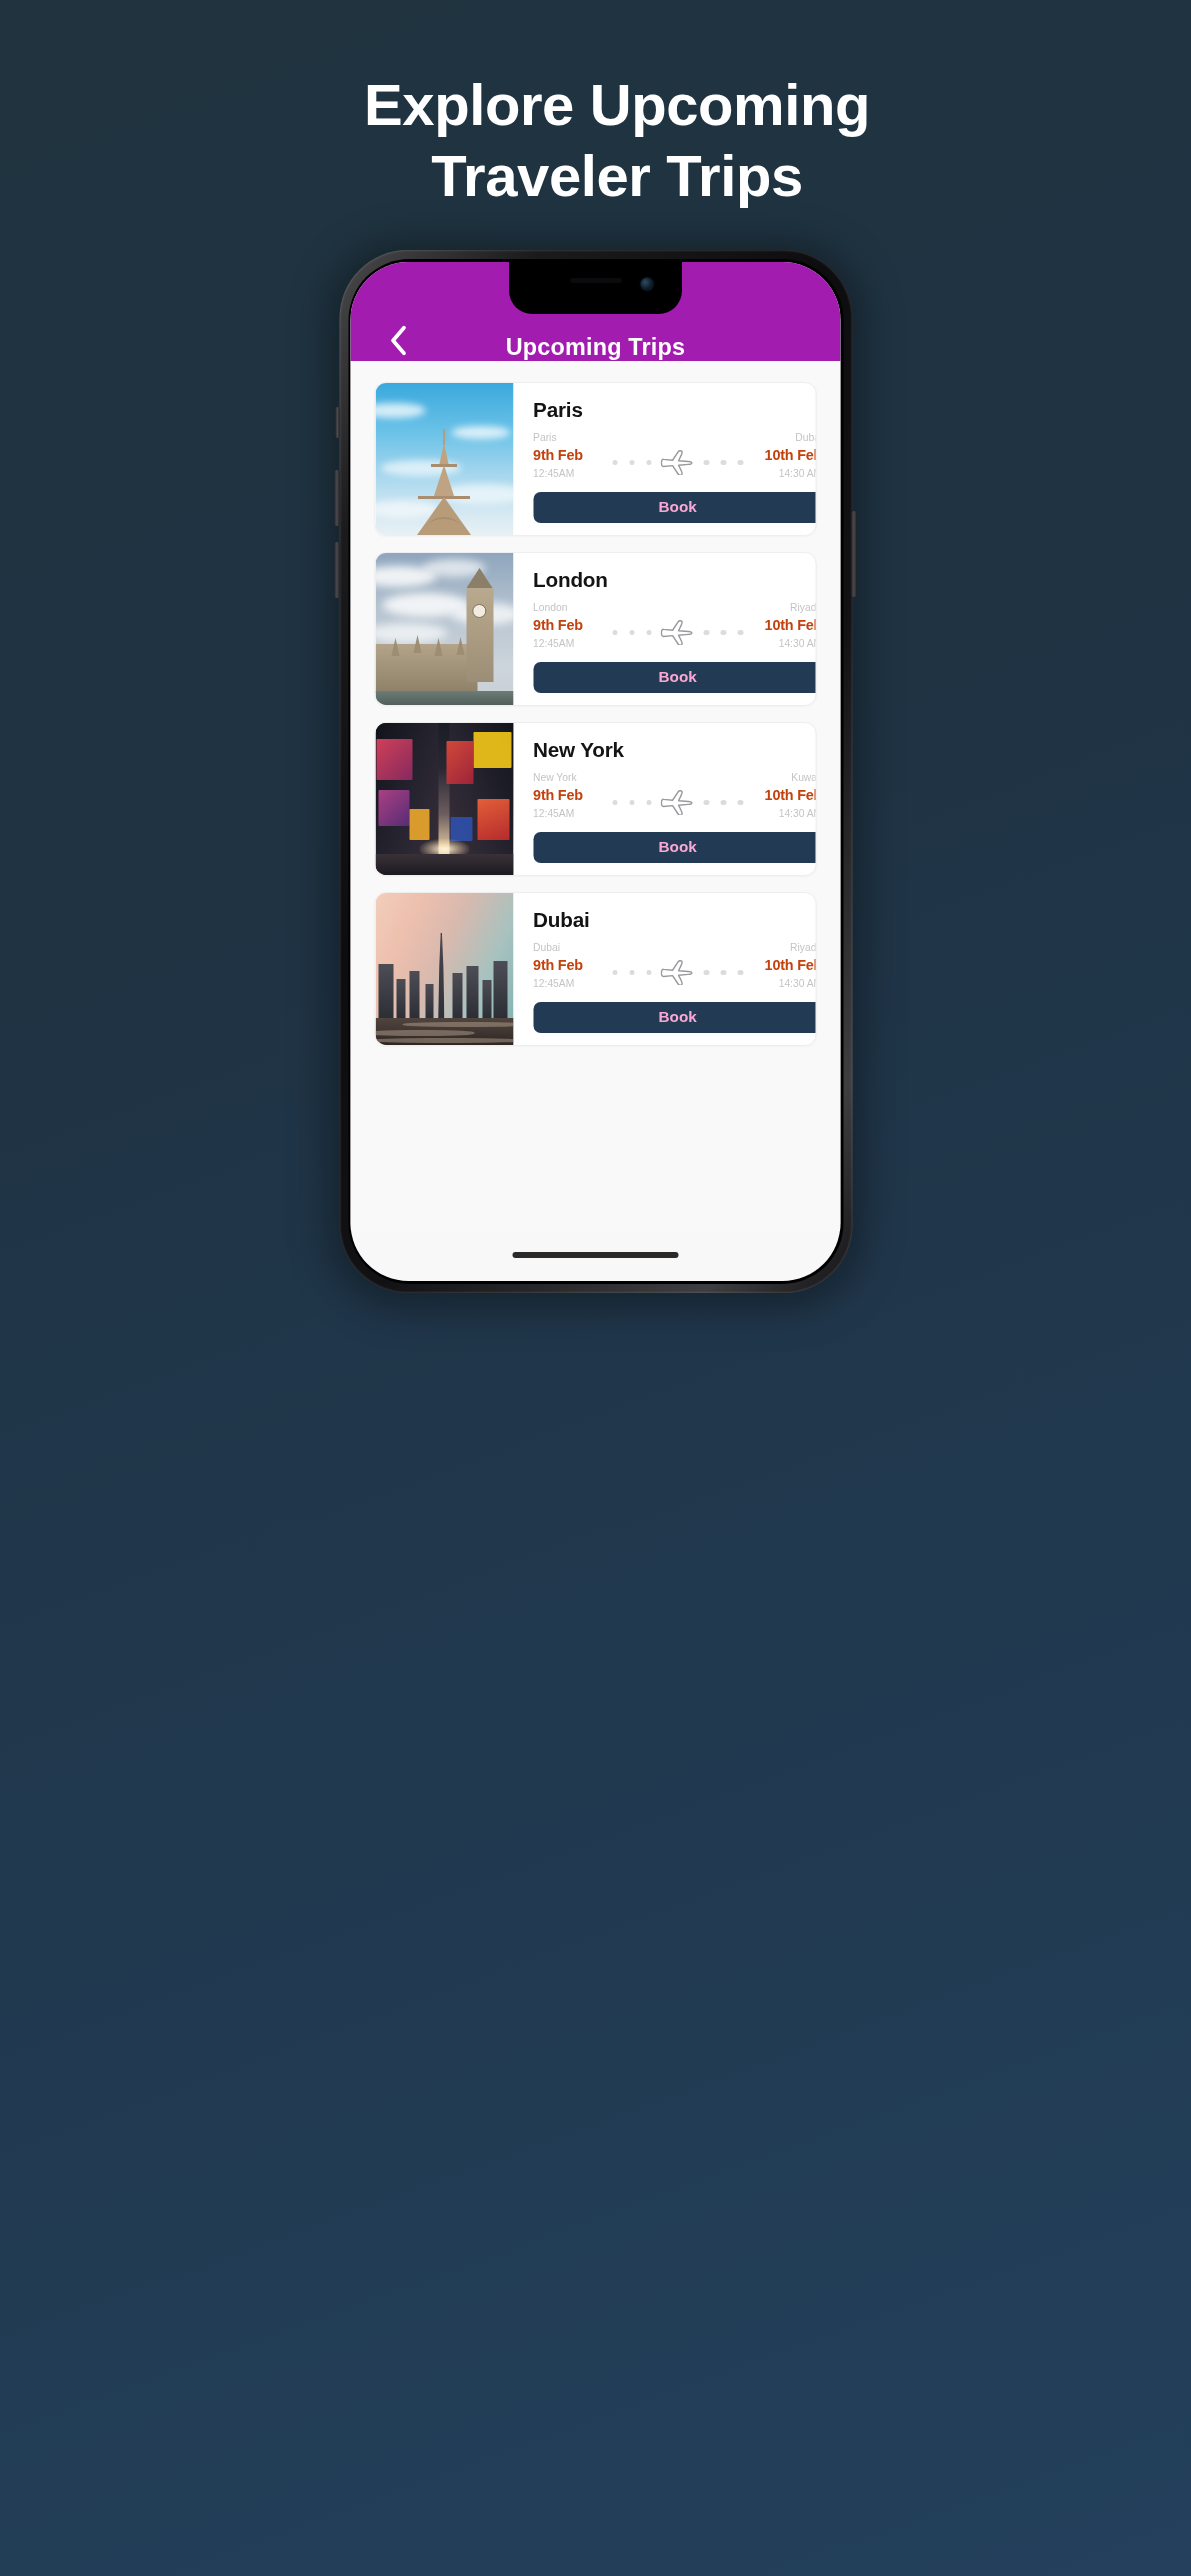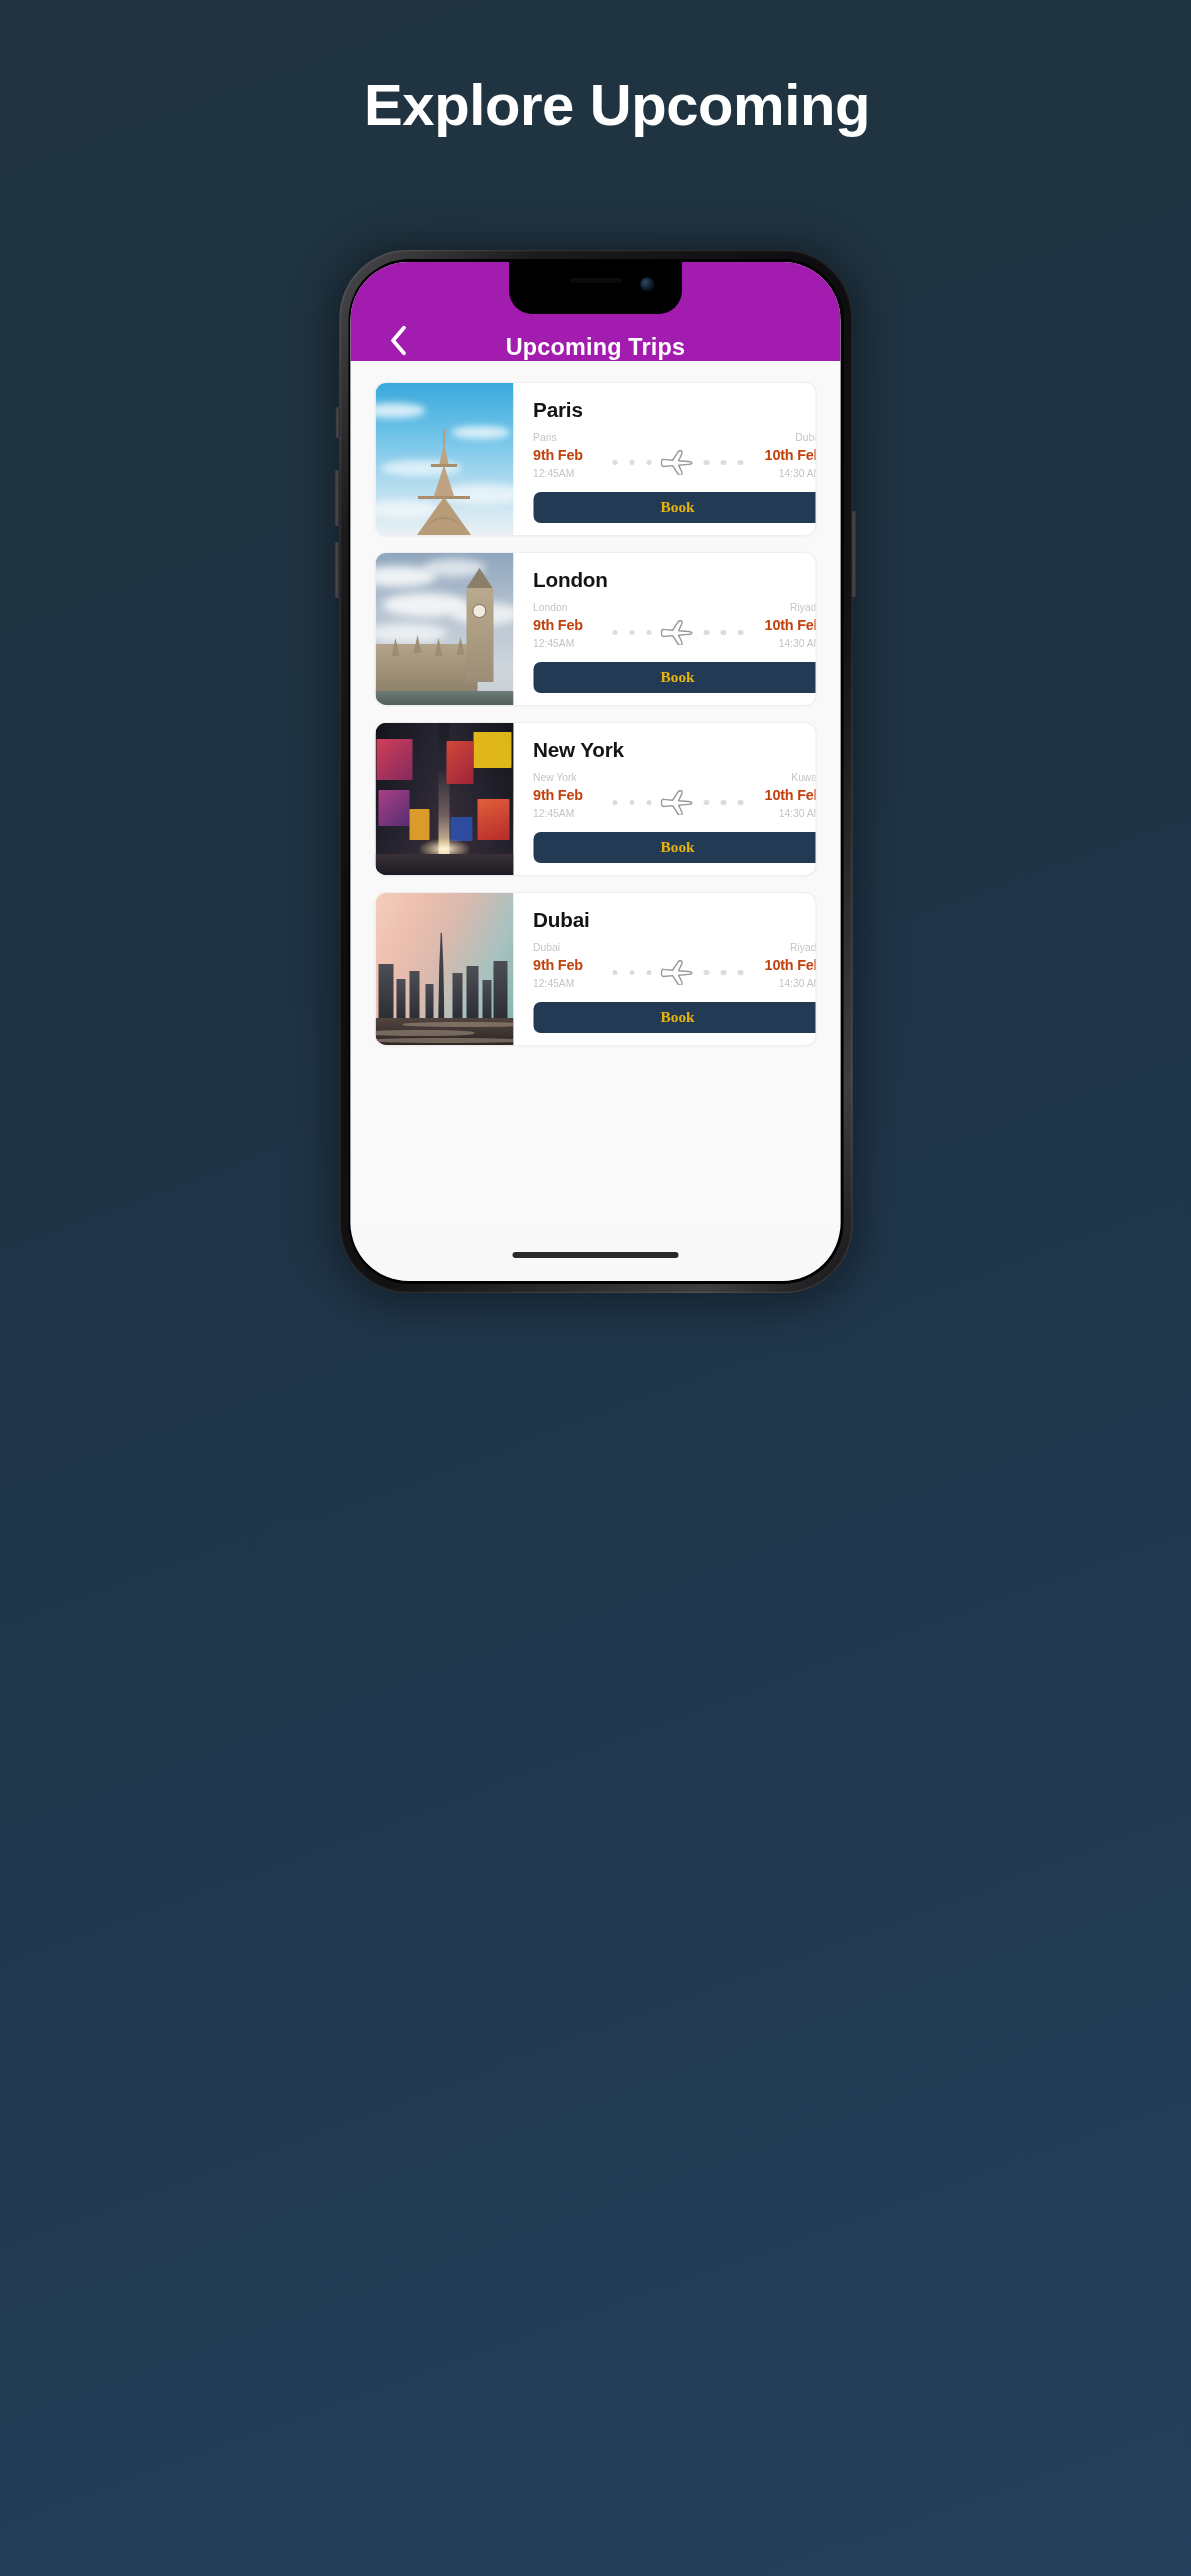--- a/index.html
+++ b/index.html
@@ -243,26 +243,26 @@
     justify-content: center;
     gap: 9px;
     padding-top: 18px;
   }
   .dots { display: flex; align-items: center; gap: 11.7px; }
   .dots i { width: 5.4px; height: 5.4px; border-radius: 50%; background: #dcdcde; display: block; }
   .plane-icon { display: block; }
 
   .book-btn {
     background: #223a53;
-    color: #eab308;
+    color: #f9a8d4;
     border: none;
     border-radius: 7.2px;
     height: 38px;
     width: 100%;
-    font-family: Liberation Serif, serif;
+    font-family: Liberation Sans, sans-serif;
     font-size: 15.3px;
     font-weight: bold;
     cursor: pointer;
     margin-top: auto;
   }
 
   
   .home-indicator {
     position: absolute;
     bottom: 23.4px; left: 50%; transform: translateX(-50%);
@@ -316,20 +316,21 @@
   .burj::before { content:""; position:absolute; left:50%; transform:translateX(-50%); top:-18px; width:1.8px; height:20px; background:#3c3c44; }
   .tower { position:absolute; bottom:25px; background: linear-gradient(180deg,#4d4d56,#2b2d34); }
   .dxb-ground { position:absolute; left:0; right:0; bottom:0; height:27px; background: linear-gradient(180deg,#51443f,#2e2724); }
   .road { position:absolute; background: rgba(190,170,150,0.45); border-radius:40%; }
 </style>
 </head>
 <body>
 
 <div class="hero">
   <div class="hero-line">Explore Upcoming</div>
+  <div class="hero-line">Traveler Trips</div>
 </div>
 
 <div class="phone-wrap">
   <div class="phone-shadow"></div>
   <div class="phone-frame">
     <div class="phone-inner-ring"></div>
 
     <div class="btn-side btn-silent"></div>
     <div class="btn-side btn-volup"></div>
     <div class="btn-side btn-voldn"></div>

